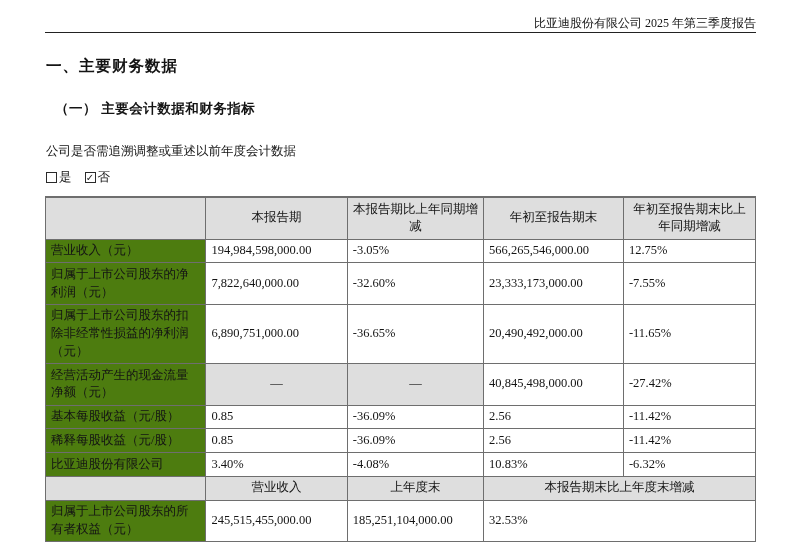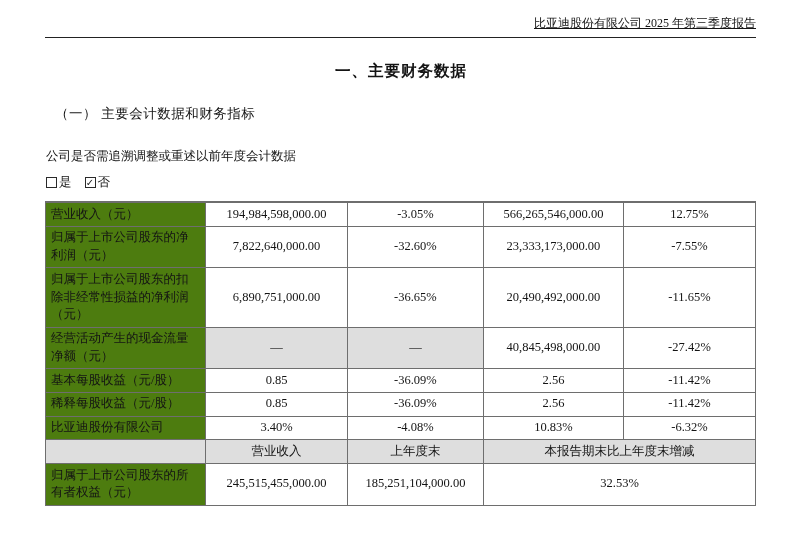--- a/index.html
+++ b/index.html
@@ -17,35 +17,32 @@
   .page {
     box-sizing: border-box;
     width: 800px;
     height: 552px;
     padding: 0 44px 0 45px;
   }
   .doc-header {
     text-align: right;
     font-size: 12px;
     padding-top: 15px;
-    padding-bottom: 5px;
     border-bottom: 1.5px solid #222222;
-    text-decoration: underline;
   }
   .h1 {
     font-family: "Liberation Sans", "DejaVu Sans", sans-serif;
     font-weight: bold;
     font-size: 15.5px;
     margin: 23px 0 0 1px;
     letter-spacing: 1px;
-    text-align: center;
   }
   .h2 {
     font-family: "Liberation Sans", "DejaVu Sans", sans-serif;
-    font-weight: normal;
+    font-weight: bold;
     font-size: 13.5px;
     margin: 23px 0 0 10px;
     letter-spacing: 0.5px;
   }
   .question {
     font-size: 12.5px;
     margin: 25px 0 4px 1px;
   }
   .choices {
     font-size: 12.5px;
@@ -92,21 +89,21 @@
     background: #dedede;
     font-weight: normal;
     text-align: center;
   }
   td.lab {
     background: #4d7c0f;
     text-align: left;
   }
   td.num {
     background: #ffffff;
-    text-align: center;
+    text-align: left;
     white-space: nowrap;
   }
   td.dash {
     background: #dedede;
     text-align: center;
   }
 </style>
 </head>
 <body>
 
@@ -138,20 +135,27 @@
   <table class="fin">
     <colgroup>
       <col style="width:22.6%">
       <col style="width:19.9%">
       <col style="width:19.2%">
       <col style="width:19.7%">
       <col style="width:18.6%">
     </colgroup>
     <tbody>
       <tr>
+        <th></th>
+        <th>本报告期</th>
+        <th>本报告期比上年同期增减</th>
+        <th>年初至报告期末</th>
+        <th>年初至报告期末比上年同期增减</th>
+      </tr>
+      <tr>
         <td class="lab">营业收入（元）</td>
         <td class="num">194,984,598,000.00</td>
         <td class="num">-3.05%</td>
         <td class="num">566,265,546,000.00</td>
         <td class="num">12.75%</td>
       </tr>
       <tr>
         <td class="lab">归属于上市公司股东的净利润（元）</td>
         <td class="num">7,822,640,000.00</td>
         <td class="num">-32.60%</td>

